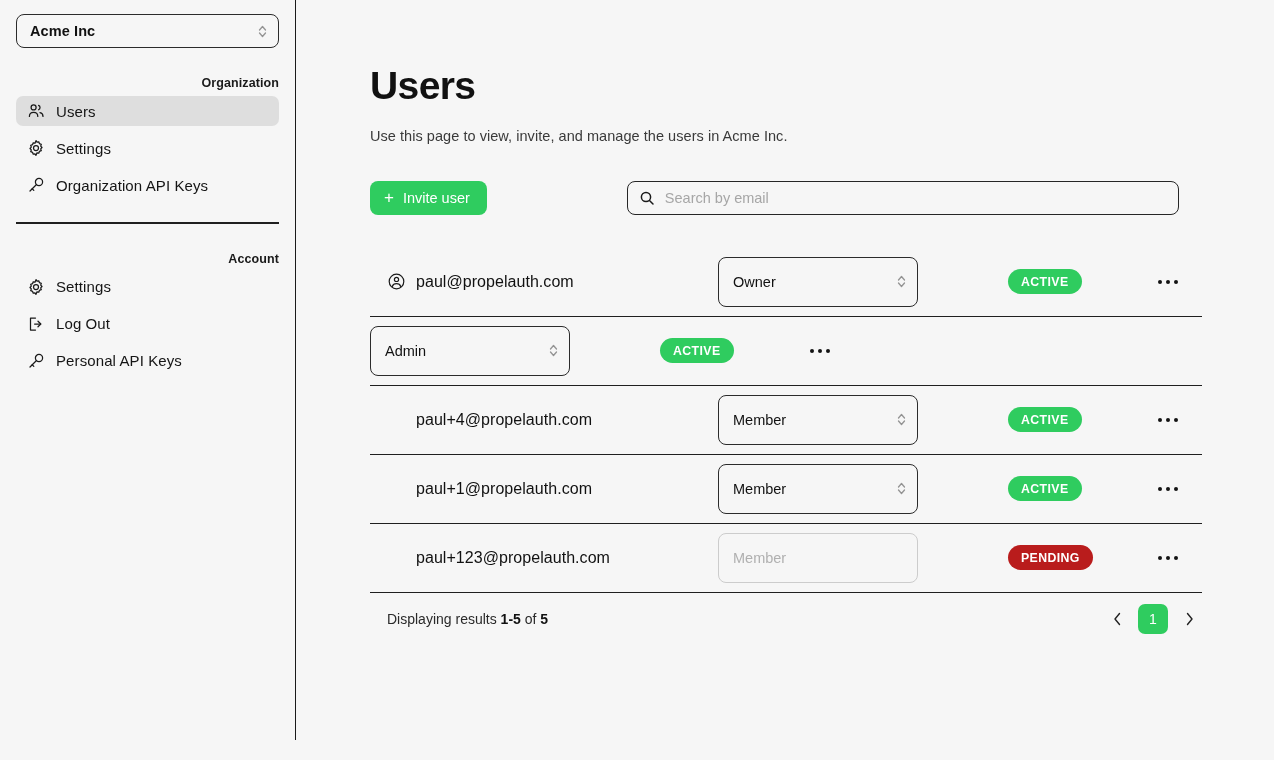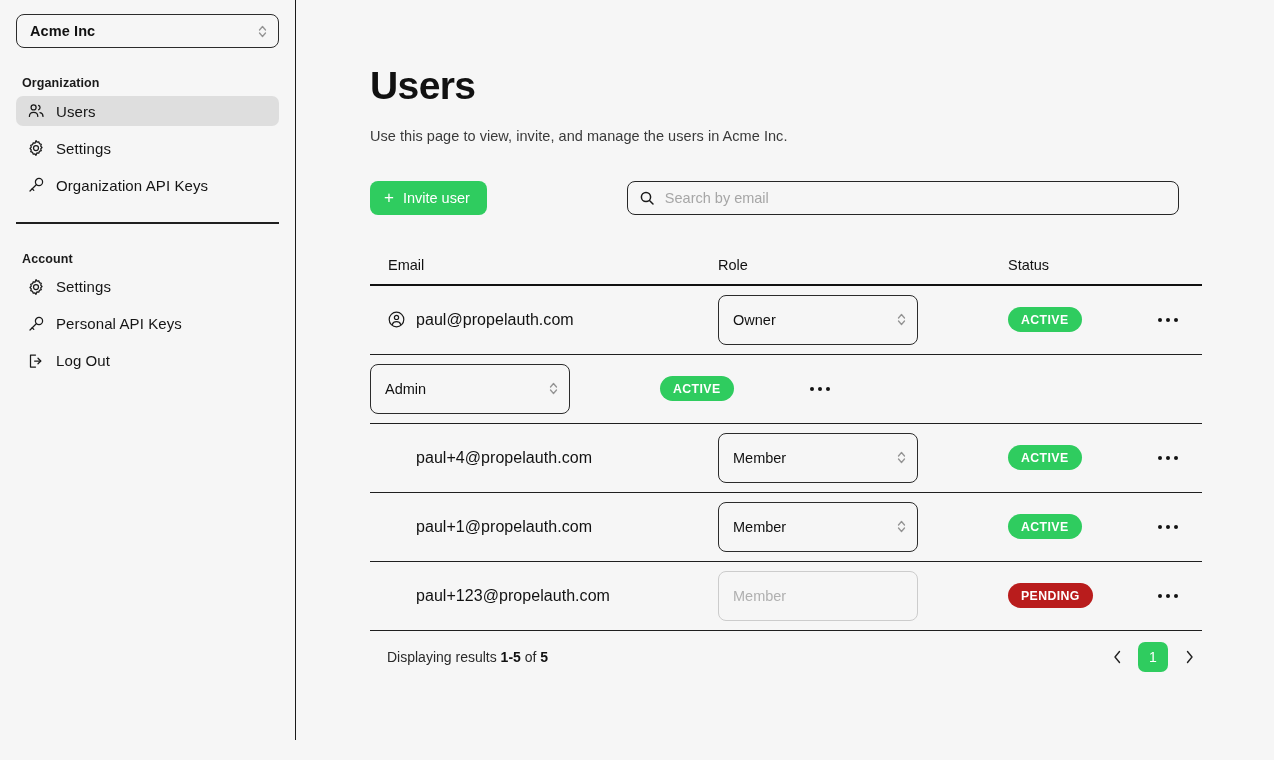--- a/index.html
+++ b/index.html
@@ -14,20 +14,21 @@
 
   
   .sidebar {
     width: 296px;
     height: 740px;
     background: #f6f6f6;
     border-right: 1.5px solid #1a1a1a;
     padding: 14px 16px 0 16px;
     flex: 0 0 296px;
     position: relative;
+    text-align: right;
   }
   .org-switcher {
     display: flex; align-items: center; justify-content: space-between;
     height: 34px;
     border: 1px solid #2b2b2b;
     border-radius: 8px;
     padding: 0 11px 0 13px;
     background: #f6f6f6;
     cursor: pointer;
   }
@@ -226,37 +227,37 @@
           <circle cx="9" cy="9" r="2.5"></circle>
           <path d="M9 1.6l1 1.6 1.9-.4.5 1.9 1.9.6-.6 1.8 1.3 1.4-1.3 1.4.6 1.8-1.9.6-.5 1.9-1.9-.4L9 16.4l-1-1.6-1.9.4-.5-1.9-1.9-.6.6-1.8L3 9.5l1.3-1.4-.6-1.8 1.9-.6.5-1.9 1.9.4z"></path>
         </svg>
       </span>
       <span class="nav-label">Settings</span>
     </div>
 
     <div class="nav-item">
       <span class="nav-icon">
         <svg width="18" height="18" viewBox="0 0 18 18" fill="none" stroke="#1a1a1a" stroke-width="1.25" stroke-linecap="round" stroke-linejoin="round">
+          <path d="M8.5 3H3.5v12h5"></path>
+          <path d="M11 6.2l2.8 2.8L11 11.8"></path>
+          <path d="M13.6 9H7.6"></path>
+        </svg>
+      </span>
+      <span class="nav-label">Log Out</span>
+    </div>
+
+    <div class="nav-item">
+      <span class="nav-icon">
+        <svg width="18" height="18" viewBox="0 0 18 18" fill="none" stroke="#1a1a1a" stroke-width="1.25" stroke-linecap="round" stroke-linejoin="round">
           <circle cx="12" cy="6" r="3.6"></circle>
           <path d="M9.5 8.5L3 15"></path>
           <path d="M5.2 12.8l1.6 1.6"></path>
         </svg>
       </span>
       <span class="nav-label">Personal API Keys</span>
-    </div>
-
-    <div class="nav-item">
-      <span class="nav-icon">
-        <svg width="18" height="18" viewBox="0 0 18 18" fill="none" stroke="#1a1a1a" stroke-width="1.25" stroke-linecap="round" stroke-linejoin="round">
-          <path d="M8.5 3H3.5v12h5"></path>
-          <path d="M11 6.2l2.8 2.8L11 11.8"></path>
-          <path d="M13.6 9H7.6"></path>
-        </svg>
-      </span>
-      <span class="nav-label">Log Out</span>
     </div>
 
   </aside>
 
   <main class="main">
     <div class="content">
 
       <h1 class="page-title">Users</h1>
       <p class="page-subtitle">Use this page to view, invite, and manage the users in Acme Inc.</p>
 
@@ -272,26 +273,20 @@
               <circle cx="7" cy="7" r="4.6"></circle>
                 <path d="M10.5 10.5L14 14"></path>
             </svg>
           </span>
           <input class="search-input" type="text" placeholder="Search by email" style="">
         </div>
       </div>
 
       <div class="table">
 
-        <div class="thead">
-          <div class="th col-email">Email</div>
-          <div class="th col-role">Role</div>
-          <div class="th col-status">Status</div>
-          <div class="th col-menu"></div>
-        </div>
 
         <div class="trow">
           <div class="cell-email">
             <span class="avatar-icon">
               <svg width="17" height="17" viewBox="0 0 17 17" fill="none" stroke="#1a1a1a" stroke-width="1.2">
                 <circle cx="8.5" cy="8.5" r="7.3"></circle>
                   <circle cx="8.5" cy="6.4" r="2.1"></circle>
                 <path d="M4.3 13.6c.6-1.9 2.2-2.9 4.2-2.9s3.6 1 4.2 2.9" stroke-linecap="round"></path>
               </svg>
             </span>

